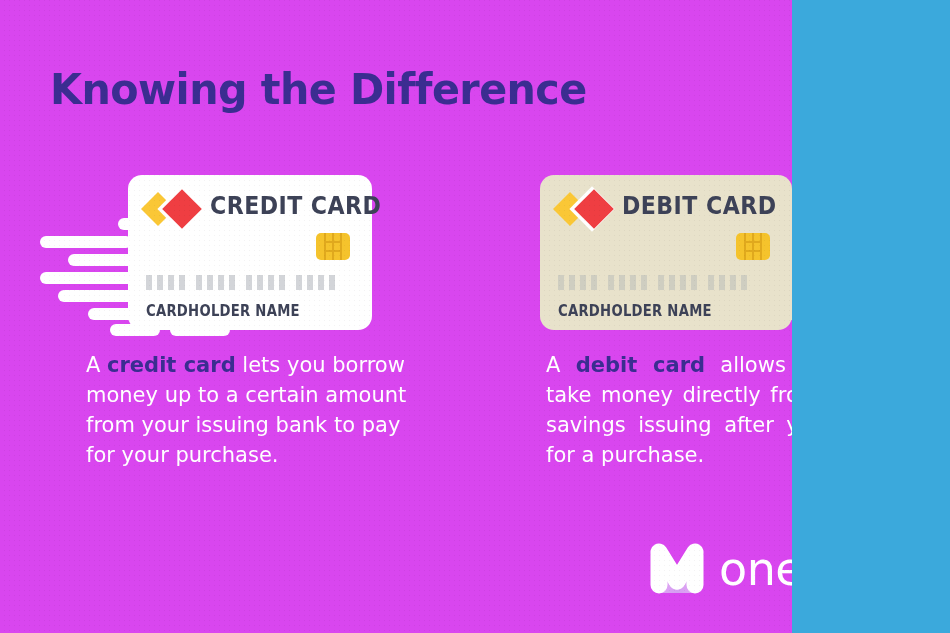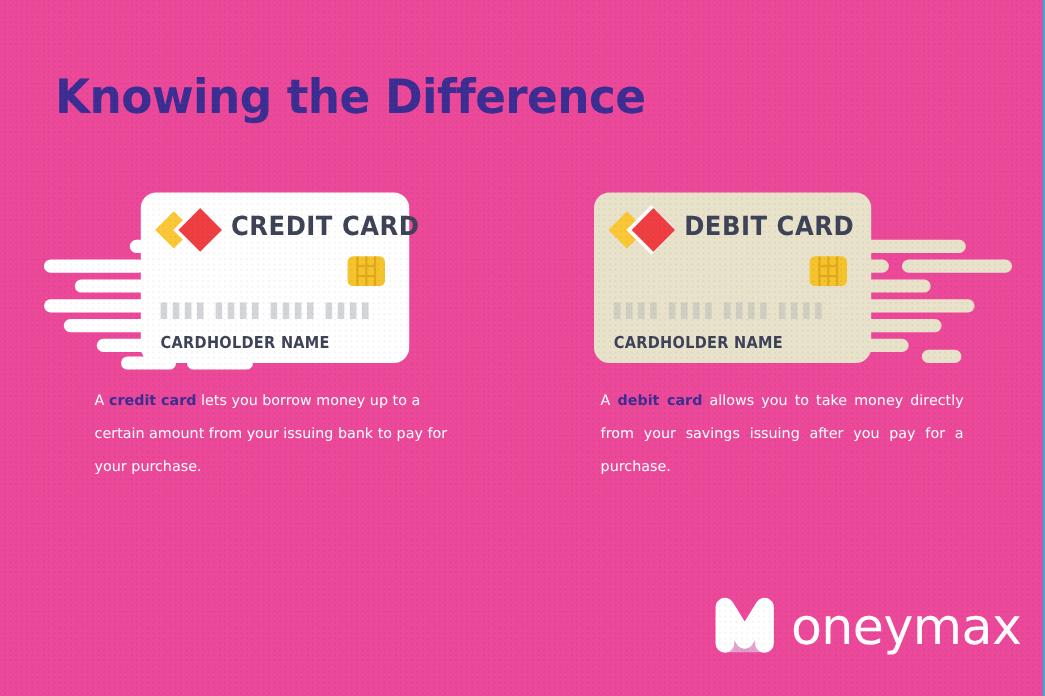--- a/index.html
+++ b/index.html
@@ -7,23 +7,23 @@
   body {
     width: 950px;
     height: 633px;
     overflow: hidden;
     font-family: "Liberation Sans", sans-serif;
     background: #3ba9dc;
   }
 
   .canvas {
     position: relative;
-    width: 948px;
+    width: 792px;
     height: 633px;
-    background: #ec4899;
+    background: #d946ef;
     overflow: hidden;
   }
 
   
   .canvas::before {
     content: "";
     position: absolute;
     inset: 0;
     pointer-events: none;
     opacity: .16;
@@ -165,21 +165,21 @@
   }
   .sl-left  { left: 40px;  top: 218px; width: 190px; height: 112px; }
   .sl-left span  { background: #ffffff; }
   .sl-right { left: 760px; top: 218px; width: 160px; height: 112px; }
   .sl-right span { background: #e8e2cb; }
 
   
   .copy {
     position: absolute;
     font-family: "DejaVu Sans", sans-serif;
-    font-size: 13px;
+    font-size: 21px;
     line-height: 30px;
     color: #ffffff;
     font-weight: 400;
   }
   .copy b {
     color: #3b2d91;
     font-weight: 700;
   }
   .copy-credit { left: 86px;  top: 350px; width: 340px; }
   .copy-debit  { left: 546px; top: 350px; width: 330px; text-align: justify; }

